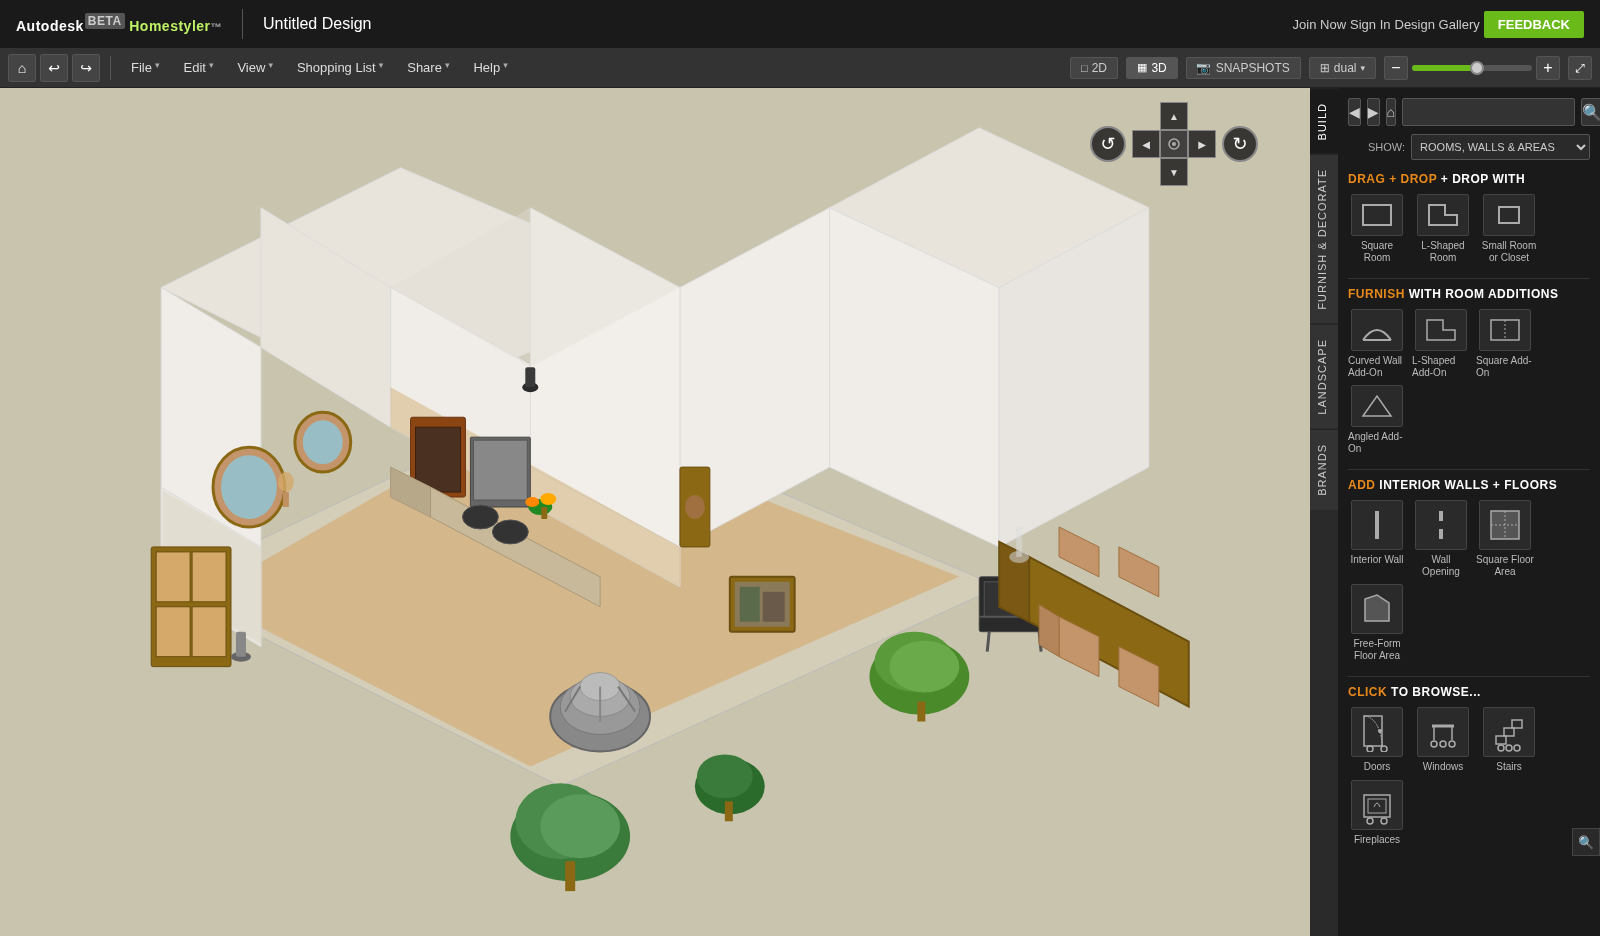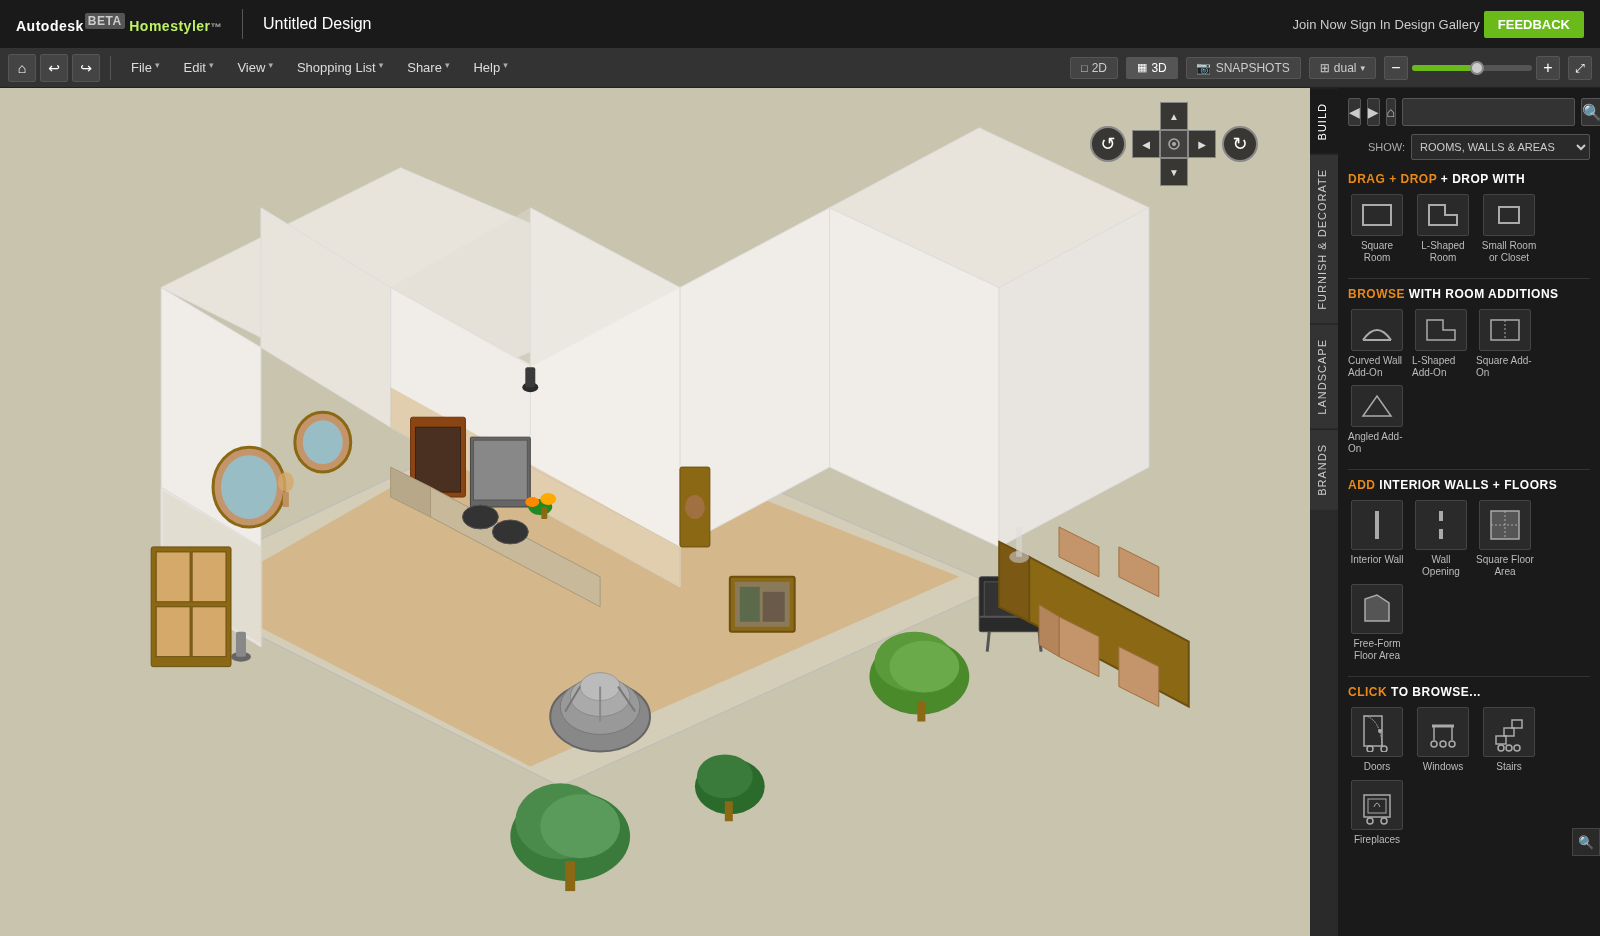--- a/index.html
+++ b/index.html
@@ -853,21 +853,21 @@
                 <rect x="8" y="6" width="20" height="16" fill="none" stroke="#aaa" stroke-width="2"></rect>
               </svg>
           </div>
           <span class="room-label">Small Room or Closet</span>
         </div>
       </div>
 
       <div class="section-divider"></div>
 
       <div class="section-header">
-        <span class="hl-orange">BROWSE</span>
+        <span class="hl-orange">FURNISH</span>
         <span class="hl-white"> WITH ROOM ADDITIONS</span>
       </div>
       <div class="addition-grid">
         <div class="addition-item">
           <div class="addition-icon">
             <svg width="36" height="28" viewBox="0 0 36 28">
                 <path d="M4,24 Q18,4 32,24" fill="none" stroke="#aaa" stroke-width="2"></path>
                 <line x1="4" y1="24" x2="32" y2="24" stroke="#aaa" stroke-width="2"></line>
               </svg>
           </div>

